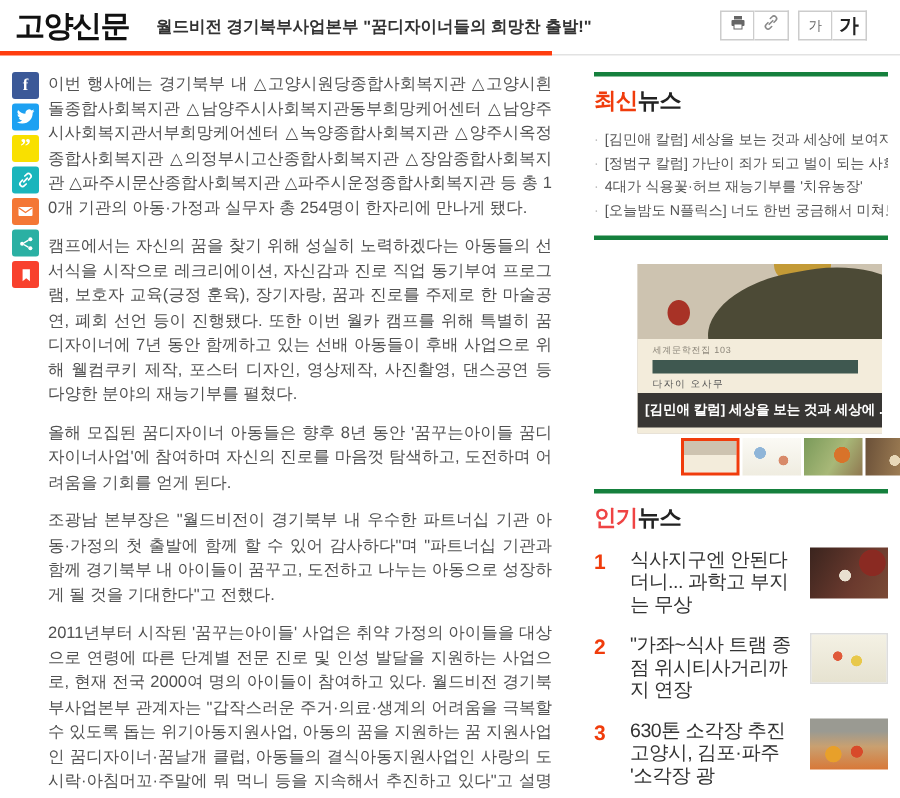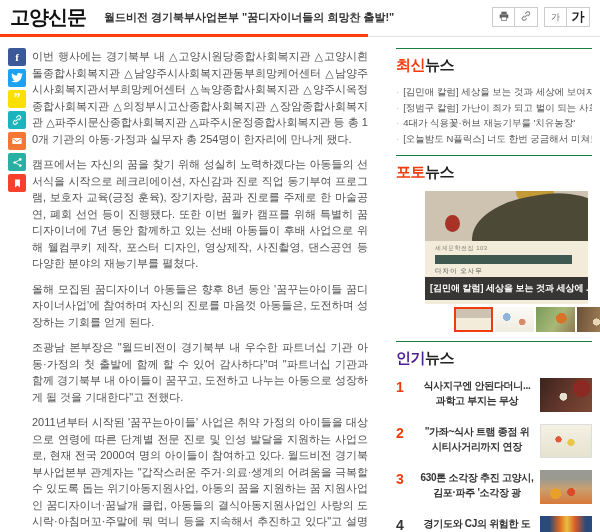--- a/index.html
+++ b/index.html
@@ -1,21 +1,21 @@
 <!DOCTYPE html>
 <html><head>
 <meta charset="utf-8">
 <style>
   * { margin:0; padding:0; box-sizing:border-box; }
   html,body { background:#fff; }
   body { font-family:"Liberation Sans","DejaVu Sans",sans-serif; }
   .page { position:relative; width:600px; height:532px; background:#fff; overflow:hidden; }
 
   
-  .header { height:34px; display:flex; align-items:center; padding:0 10px 0 10px;text-align:right; }
+  .header { height:34px; display:flex; align-items:center; padding:0 22px 0 10px;text-align:right; }
   .logo { font-size:20px; font-weight:900; color:#111; letter-spacing:-1px; cursor:pointer; }
   .head-title { margin-left:18px; font-size:11px; font-weight:bold; color:#333; white-space:nowrap; overflow:hidden; max-width:330px; }
   .tools { margin-left:auto; display:flex; gap:6px; }
   .btn-group { display:flex; }
   .tool-btn { width:23px; height:20px; border:1px solid #ccc; background:#fff; display:flex; align-items:center; justify-content:center; cursor:pointer; color:#666; }
   .btn-group .tool-btn + .tool-btn { border-left:none; }
   .fs-small { font-size:9px; }
   .fs-big { font-size:13px; font-weight:bold; color:#222; }
 
   
@@ -30,21 +30,21 @@
   .share-rail { width:18px; margin-left:8px; display:flex; flex-direction:column; gap:3px; }
   .share-btn { width:18px; height:18px; border-radius:2px; display:flex; align-items:center; justify-content:center; color:#fff; font-size:11px; font-weight:bold; cursor:pointer; font-family:"Liberation Serif",serif; }
   .share-btn svg { display:block; }
 
   
   .article { width:336px; margin-left:6px; }
   .article p { font-size:11px; line-height:16.5px; color:#515151; text-align:justify; word-break:break-all; margin-bottom:9px; }
 
   
   .sidebar { width:196px; margin-left:28px; }
-  .sec { border-top:1px solid #15803d; padding-top:7px; }
+  .sec { border-top:3px solid #15803d; padding-top:7px; }
   .sec + .sec { margin-top:9px; }
   .sec-title { font-size:15px; font-weight:800; color:#222; letter-spacing:-0.5px; }
   .sec-title .accent { }
   .news-list { margin-top:9px; list-style:none; }
   .news-list li { font-size:9.5px; color:#555; line-height:15.5px; white-space:nowrap; overflow:hidden; cursor:pointer; }
   .news-list li::before { content:"·"; color:#bbb; margin-right:4px; }
 
   
   .photo-wrap { margin:9px 0 0 29px; width:163px; }
   .photo-main { position:relative; width:163px; height:113px; overflow:hidden; cursor:pointer; background:#c9bfae; }
@@ -64,21 +64,21 @@
   .pt1 { background:linear-gradient(180deg,#cdc3b0 45%,#f3ecdb 45%); }
   .pt2 { background:radial-gradient(circle at 30% 40%,#8fb5d8 12%,transparent 13%),radial-gradient(circle at 70% 60%,#d88a6a 10%,transparent 11%),linear-gradient(#fbfaf5,#efece0); }
   .pt3 { background:radial-gradient(circle at 65% 45%,#d8732a 18%,transparent 19%),linear-gradient(120deg,#7a9a5a,#a8b878 55%,#907850); }
   .pt4 { background:radial-gradient(circle at 50% 60%,#e8d8b8 14%,transparent 15%),linear-gradient(100deg,#6a5038,#9a7a52 60%,#b89a6a); }
 
   
   .pop-list { margin-top:10px; }
   .pop-item { display:flex; align-items:flex-start; margin-bottom:12px; cursor:pointer; }
   .pop-rank { width:24px; flex:0 0 auto; font-size:14px; font-weight:800; padding-top:1px; }
   .pop-item:nth-child(4) .pop-rank { color:#333 !important; }
-  .pop-title { flex:1; font-size:10px; font-weight:bold; color:#333; line-height:15px; letter-spacing:-0.3px;text-align:center; }
+  .pop-title { flex:1; font-size:13px; font-weight:normal; color:#333; line-height:15px; letter-spacing:-0.3px; }
   .pop-thumb { width:52px; height:34px; margin-left:6px; flex:0 0 auto; }
   .pp1 { background:radial-gradient(circle at 45% 55%,#e8e0d0 11%,transparent 12%),radial-gradient(circle at 80% 30%,#8a2a22 18%,transparent 19%),linear-gradient(120deg,#3a241e,#6b3a2e 60%,#7a4a36); }
   .pp2 { background:radial-gradient(circle at 35% 45%,#e05a3a 8%,transparent 9%),radial-gradient(circle at 60% 55%,#e8c84a 10%,transparent 11%),linear-gradient(#f4f1e4,#e6e2d0); border:1px solid #ddd; }
   .pp3 { background:radial-gradient(circle at 30% 70%,#e8a02a 12%,transparent 13%),radial-gradient(circle at 60% 65%,#d84a2a 10%,transparent 11%),linear-gradient(180deg,#9a9a92 25%,#c9a070 55%,#d87838); }
   .pp4 { background:linear-gradient(90deg,#2a4a7a 18%,#e06a20 38%,#e8c040 52%,#d85a28 68%,#2a4a7a 88%); }
 </style>
 </head>
 <body>
 
 <div class="page">
@@ -174,44 +174,41 @@
           <svg width="11" height="11" viewBox="0 0 18 18">
               <path fill="#fff" d="M5 2.5h8v13l-4-3.2-4 3.2z"></path>
             </svg>
         </span>
       </div>
     </div>
 
     <div class="article">
       <p>이번 행사에는 경기북부 내 △고양시원당종합사회복지관 △고양시흰돌종합사회복지관 △남양주시사회복지관동부희망케어센터 △남양주시사회복지관서부희망케어센터 △녹양종합사회복지관 △양주시옥정종합사회복지관 △의정부시고산종합사회복지관 △장암종합사회복지관 △파주시문산종합사회복지관 △파주시운정종합사회복지관 등 총 10개 기관의 아동·가정과 실무자 총 254명이 한자리에 만나게 됐다.</p>
       <p>캠프에서는 자신의 꿈을 찾기 위해 성실히 노력하겠다는 아동들의 선서식을 시작으로 레크리에이션, 자신감과 진로 직업 동기부여 프로그램, 보호자 교육(긍정 훈육), 장기자랑, 꿈과 진로를 주제로 한 마술공연, 폐회 선언 등이 진행됐다. 또한 이번 월카 캠프를 위해 특별히 꿈디자이너에 7년 동안 함께하고 있는 선배 아동들이 후배 사업으로 위해 웰컴쿠키 제작, 포스터 디자인, 영상제작, 사진촬영, 댄스공연 등 다양한 분야의 재능기부를 펼쳤다.</p>
-      <p>올해 모집된 꿈디자이너 아동들은 향후 8년 동안 '꿈꾸는아이들 꿈디자이너사업'에 참여하며 자신의 진로를 마음껏 아동들은, 도전하며 성장하는 기회를 얻게 된다.</p>
+      <p>올해 모집된 꿈디자이너 아동들은 향후 8년 동안 '꿈꾸는아이들 꿈디자이너사업'에 참여하며 자신의 진로를 마음껏 탐색하고, 도전하며 어려움을 기회를 얻게 된다.</p>
       <p>조광남 본부장은 "월드비전이 경기북부 내 우수한 파트너십 기관 아동·가정의 첫 출발에 함께 할 수 있어 감사하다"며 "파트너십 기관과 함께 경기북부 내 아이들이 꿈꾸고, 도전하고 나누는 아동으로 성장하게 될 것을 기대한다"고 전했다.</p>
       <p>2011년부터 시작된 '꿈꾸는아이들' 사업은 취약 가정의 아이들을 대상으로 연령에 따른 단계별 전문 진로 및 인성 발달을 지원하는 사업으로, 현재 전국 2000여 명의 아이들이 참여하고 있다. 월드비전 경기북부사업본부 관계자는 "갑작스러운 주거·의료·생계의 어려움을 극복할 수 있도록 돕는 위기아동지원사업, 아동의 꿈을 지원하는 꿈 지원사업인 꿈디자이너·꿈날개 클럽, 아동들의 결식아동지원사업인 사랑의 도시락·아침머꼬·주말에 뭐 먹니 등을 지속해서 추진하고 있다"고 설명했다.</p>
 
     </div>
 
     <div class="sidebar">
 
       <div class="sec">
         <div class="sec-title">
           <span class="accent" style="color:#f03c0c">최신</span><span>뉴스</span>
         </div>
         <ul class="news-list">
           <li>[김민애 칼럼] 세상을 보는 것과 세상에 보여지는 ...</li>
           <li>[정범구 칼럼] 가난이 죄가 되고 벌이 되는 사회</li>
           <li>4대가 식용꽃·허브 재능기부를 '치유농장'</li>
           <li>[오늘밤도 N플릭스] 너도 한번 궁금해서 미쳐보...</li>
         </ul>
       </div>
 
       <div class="sec">
-        <div class="sec-title">
-          <span class="accent" style="color:#f03c0c">포토</span><span>뉴스</span>
-        </div>
         <div class="photo-wrap">
           <div class="photo-main">
             <div class="cover-art">
               <div class="blob-hair"></div>
               <div class="blob-coat"></div>
               <div class="blob-red"></div>
             </div>
             <div class="cover-bottom">
               <div class="cover-series">세계문학전집 103</div>
               <div class="cover-bar"></div>
@@ -223,21 +220,21 @@
             <div class="pthumb pt1 sel"></div>
             <div class="pthumb pt2"></div>
             <div class="pthumb pt3"></div>
             <div class="pthumb pt4"></div>
           </div>
         </div>
       </div>
 
       <div class="sec">
         <div class="sec-title">
-          <span class="accent" style="color:#4c1d95">인기</span><span>뉴스</span>
+          <span class="accent" style="color:#ef4444">인기</span><span>뉴스</span>
         </div>
         <div class="pop-list">
           <div class="pop-item">
             <div class="pop-rank" style="color:#f03c0c">1</div>
             <div class="pop-title">식사지구엔 안된다더니... 과학고 부지는 무상</div>
             <div class="pop-thumb pp1"></div>
           </div>
           <div class="pop-item">
             <div class="pop-rank" style="color:#f03c0c">2</div>
             <div class="pop-title">"가좌~식사 트램 종점 위시티사거리까지 연장</div>

